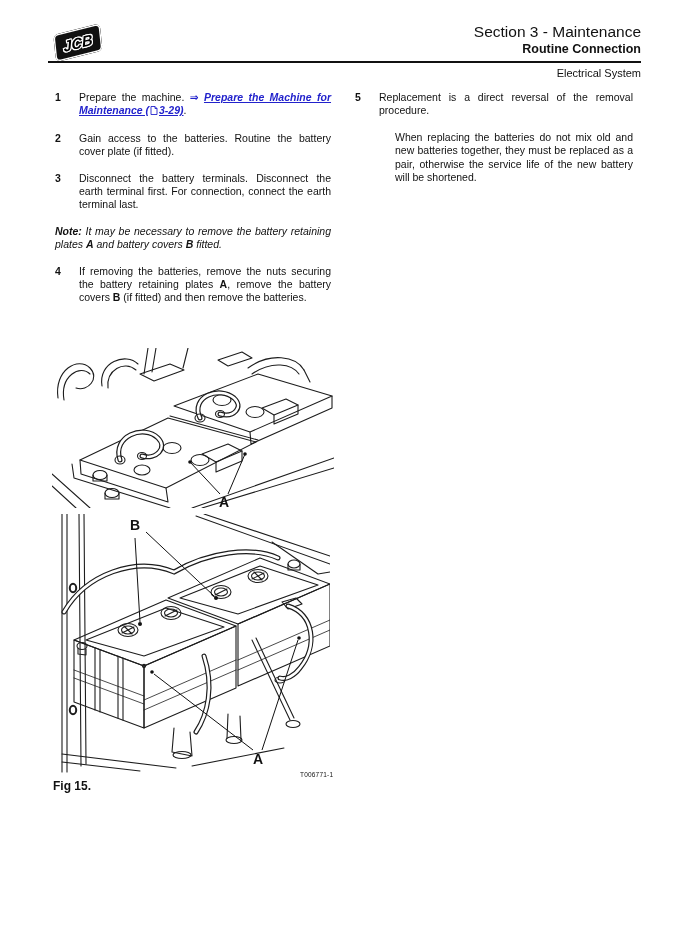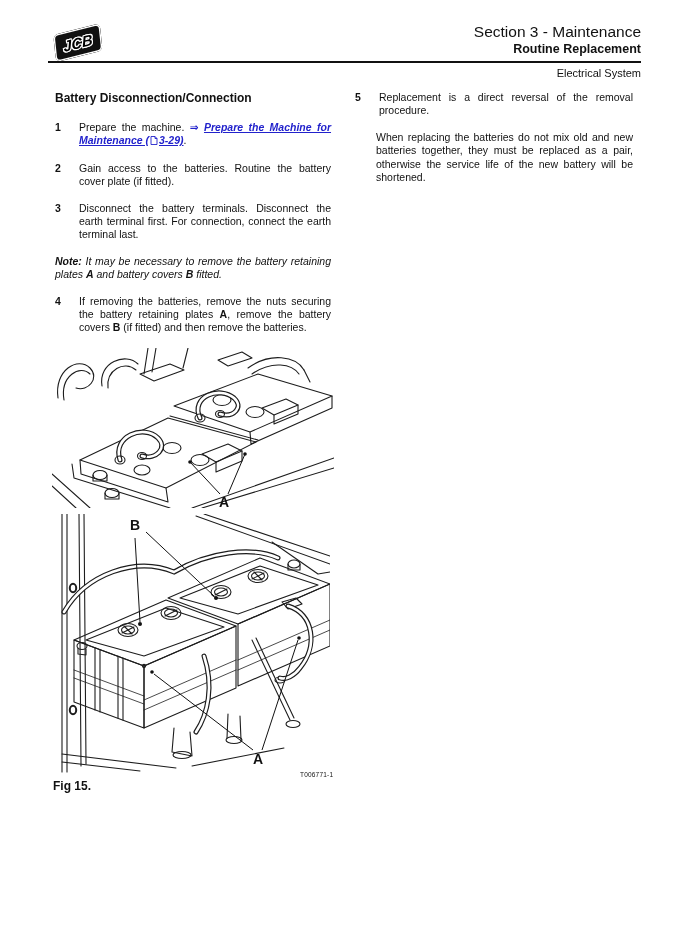--- a/index.html
+++ b/index.html
@@ -32,21 +32,21 @@
   
   .col-left  { position:absolute; left:55px;  top:91px; width:276px; }
   .col-right { position:absolute; left:355px; top:91px; width:278px; }
   h1.section-head { font-size:12px; font-weight:bold; margin:0 0 16px 0; }
   .step { display:flex; margin:0 0 13px 0; }
   .step .num  { flex:0 0 24px; font-weight:bold; font-size:10.5px; line-height:13.4px; }
   .step .body { flex:1; font-size:10.5px; line-height:13.4px; text-align:justify; }
   .note { font-size:10.5px; line-height:13.4px; font-style:italic; text-align:justify; margin:0 0 13px 0; }
   .note .nlabel { font-weight:bold; }
   .note b, .step b { font-weight:bold; }
-  .para-indent { margin-left:21px; font-size:10.5px; line-height:13.4px; text-align:justify; }
+  .para-indent { margin-left:40px; font-size:10.5px; line-height:13.4px; text-align:justify; }
   a.xref { color:#2222cc; font-weight:bold; font-style:italic; text-decoration:underline; cursor:pointer; }
   .xref-arrow { color:#2222cc; font-weight:bold; text-decoration:none; font-style:normal; }
   .page-ico { display:inline-block; vertical-align:-1px; margin:0 1px; }
 
   
   .fig1 { position:absolute; left:52px; top:348px; width:282px; height:160px; }
   .fig2 { position:absolute; left:56px; top:514px; width:274px; height:260px; }
   .fig-caption { position:absolute; left:53px; top:779px; width:280px; text-align:left;
                  font-size:12px; font-weight:bold; }
   .fig-code { position:absolute; left:300px; top:771px; font-size:6.5px; letter-spacing:0.2px; }
@@ -66,27 +66,26 @@
 <div class="page">
 
   <div class="logo-wrap">
     <div class="logo-slab">
       <span>JCB</span>
     </div>
   </div>
 
   <div class="hdr-right">
     <div class="hdr-title">Section 3 - Maintenance</div>
-    <div class="hdr-sub">Routine Replacement</div>
+    <div class="hdr-sub">Routine Connection</div>
   </div>
   <div class="hdr-rule"></div>
   <div class="hdr-system">Electrical System</div>
 
   <div class="col-left">
-    <h1 class="section-head">Battery Disconnection/Connection</h1>
 
     <div class="step">
       <div class="num">1</div>
       <div class="body"><span>Prepare the machine. </span><span class="xref-arrow">⇒</span><span> </span><a class="xref"><span>Prepare the Machine for Maintenance (</span><span class="page-ico"><svg width="8" height="9" viewBox="0 0 8 9">
                 <path d="M1,0.5 H5 L7,2.5 V8.5 H1 Z M5,0.5 V2.5 H7" fill="none" stroke="#2222cc" stroke-width="0.9"></path>
               </svg></span><span>3-29)</span></a><span>.</span></div>
     </div>
 
     <div class="step">
       <div class="num">2</div>

